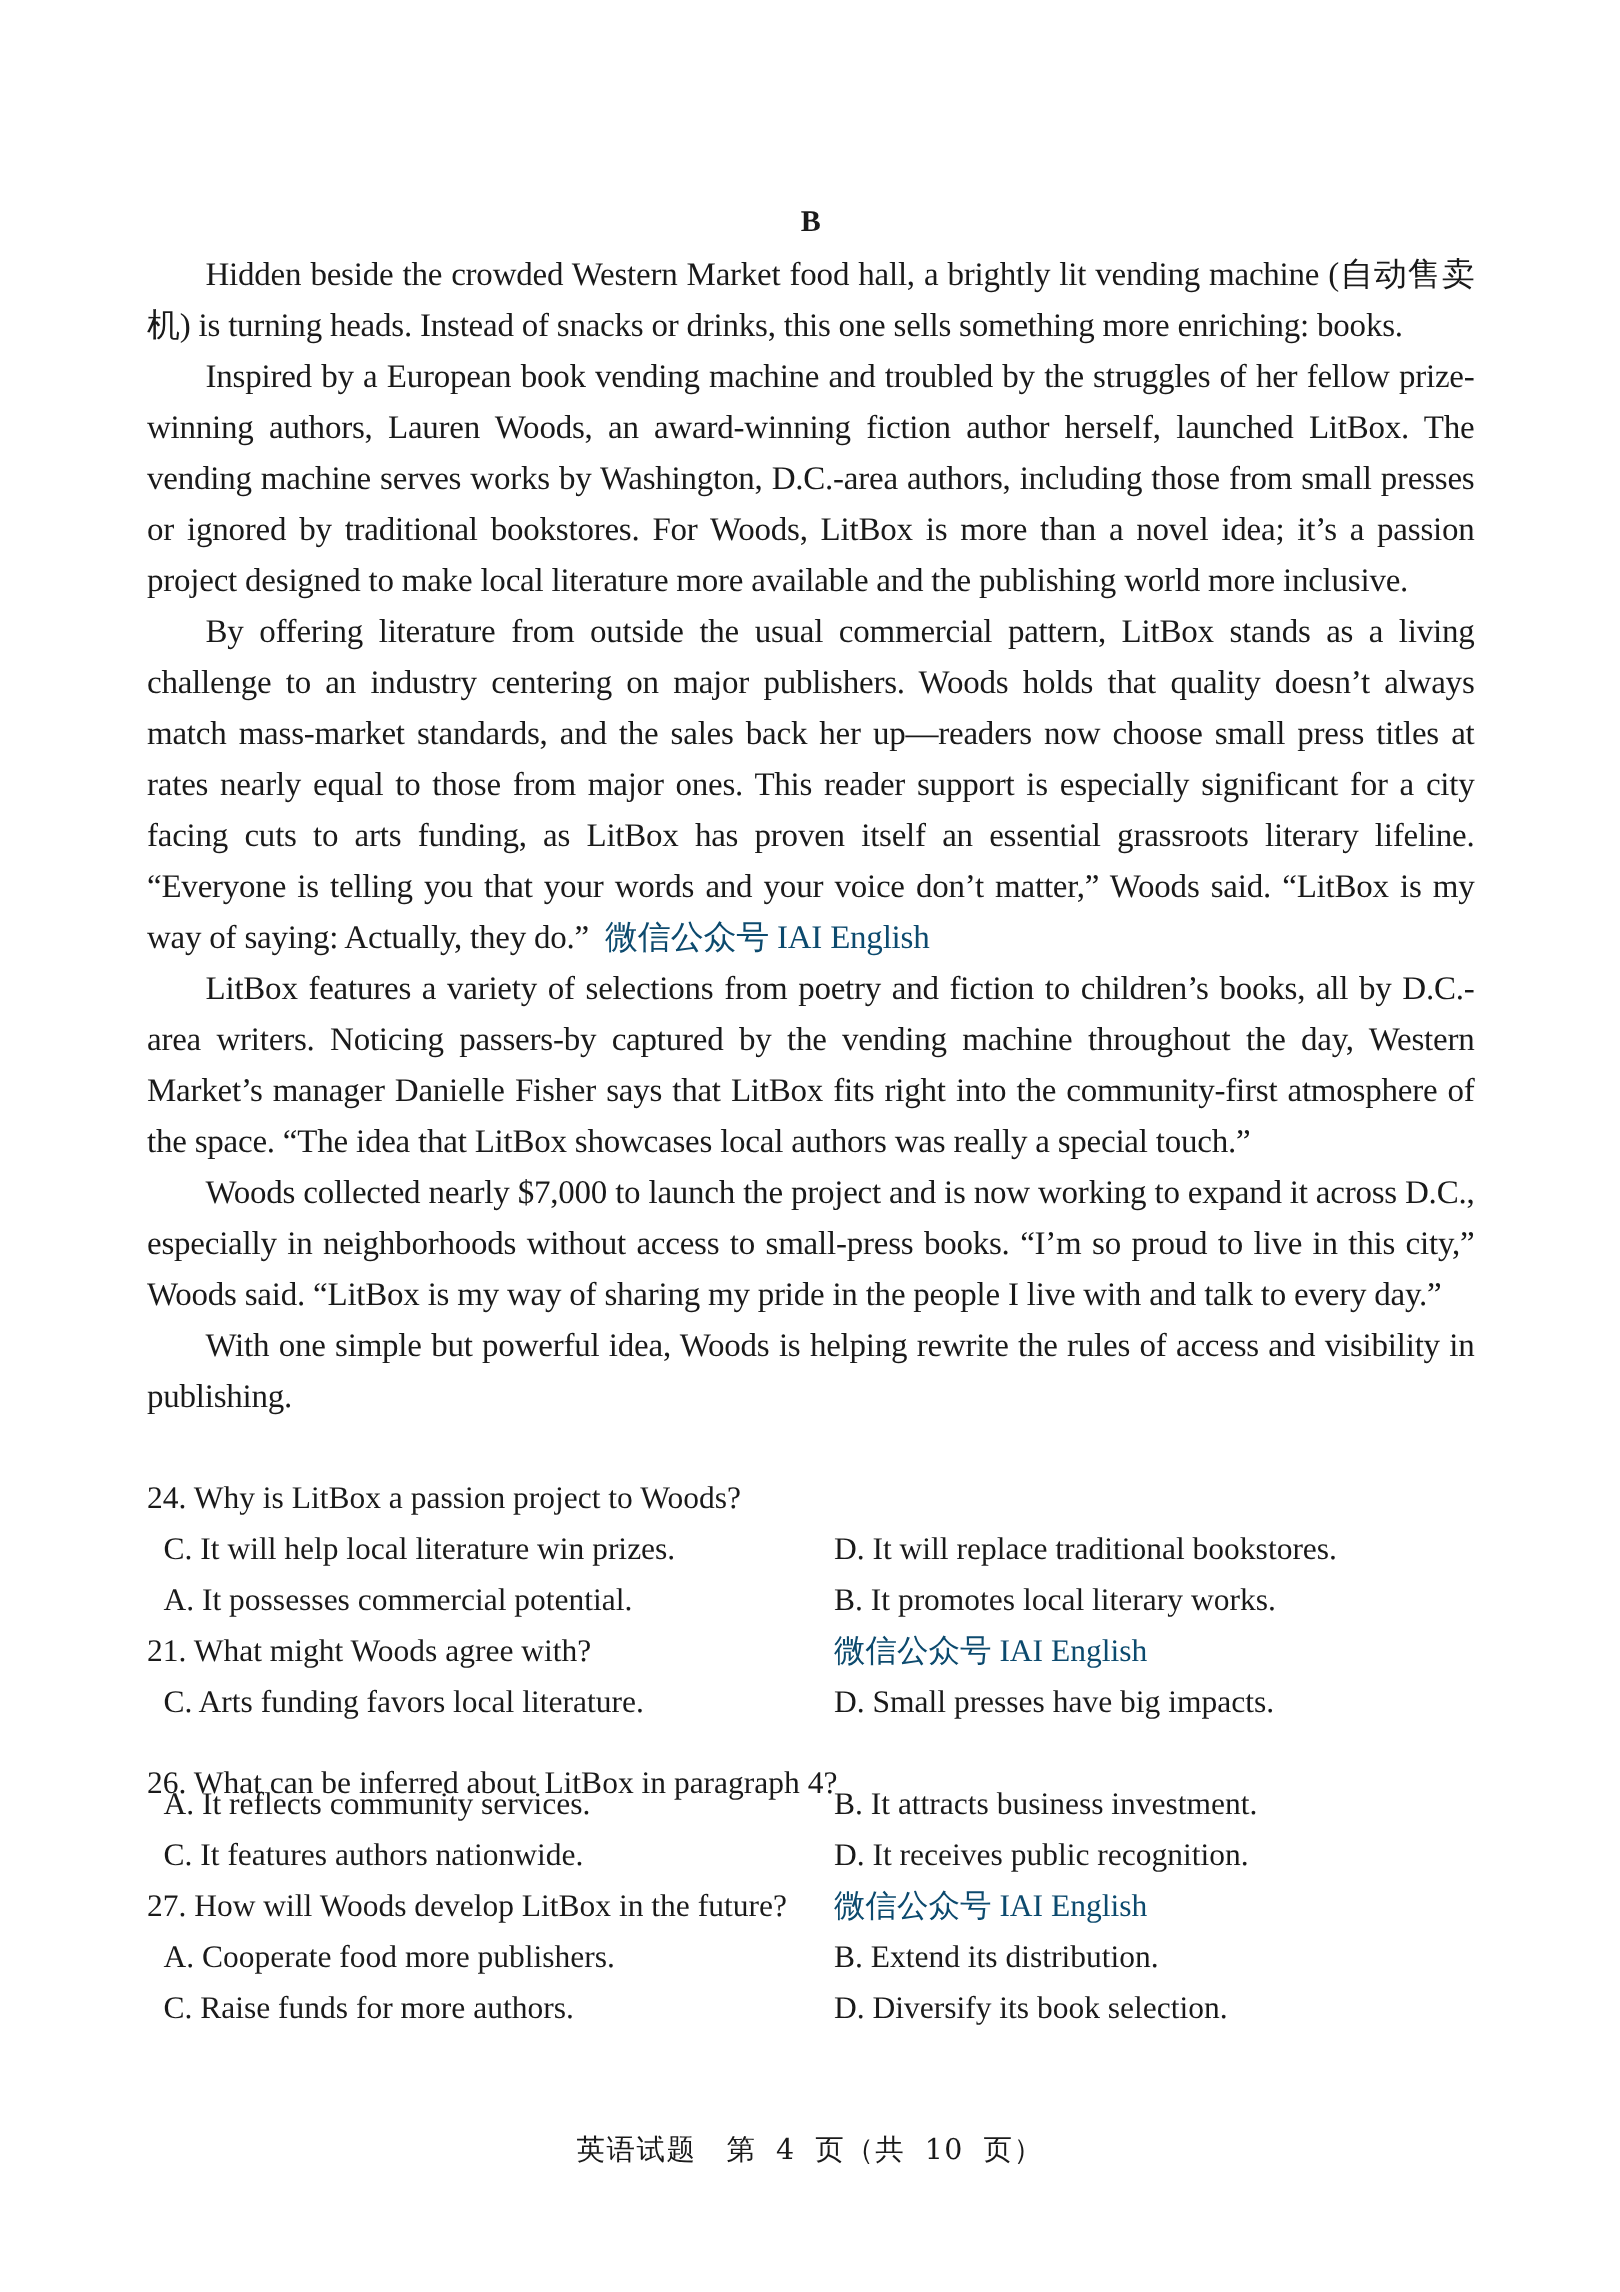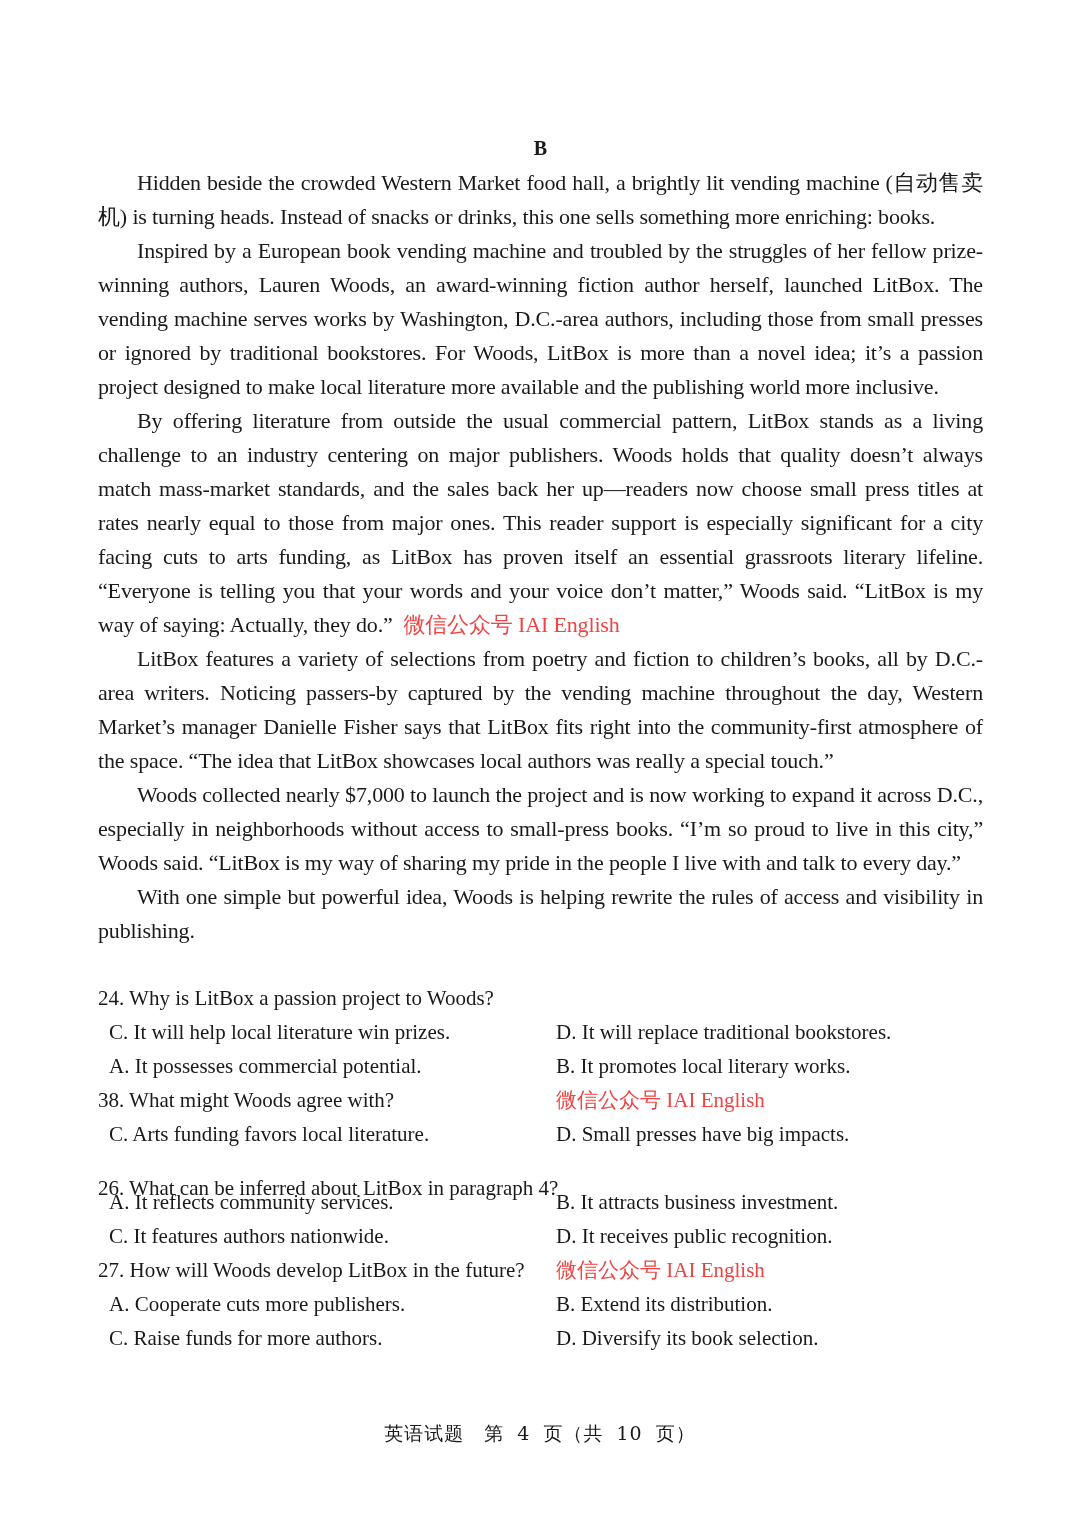--- a/index.html
+++ b/index.html
@@ -30,21 +30,21 @@
     }
     .para {
       font-size: 22px;
       line-height: 34px;
       text-indent: 39px;
       text-align: justify;
       margin: 0;
       letter-spacing: -0.15px;
     }
     .wm {
-      color: #ef4444;
+      color: #0c4a6e;
     }
     .questions {
       margin-top: 33px;
     }
     .q-row {
       display: flex;
       font-size: 21px;
       line-height: 34px;
       height: 34px;
       white-space: nowrap;
@@ -104,21 +104,21 @@
         <span class="opt-right">D. It will replace traditional bookstores.</span>
       </div>
       <div class="q-row">
         <span class="opt-left">A. It possesses commercial potential.</span>
         <span class="opt-right">B. It promotes local literary works.</span>
       </div>
     </div>
 
     <div class="question">
       <div class="q-row">
-        <span class="q-stem">38. What might Woods agree with?</span>
+        <span class="q-stem">21. What might Woods agree with?</span>
         <span class="q-side wm">微信公众号 IAI English</span>
       </div>
       <div class="q-row">
         <span class="opt-left">C. Arts funding favors local literature.</span>
         <span class="opt-right">D. Small presses have big impacts.</span>
       </div>
     </div>
 
     <div class="question">
       <div class="q-row">
@@ -134,21 +134,21 @@
         <span class="opt-right">D. It receives public recognition.</span>
       </div>
     </div>
 
     <div class="question">
       <div class="q-row">
         <span class="q-stem">27. How will Woods develop LitBox in the future?</span>
         <span class="q-side wm">微信公众号 IAI English</span>
       </div>
       <div class="q-row">
-        <span class="opt-left">A. Cooperate cuts more publishers.</span>
+        <span class="opt-left">A. Cooperate food more publishers.</span>
         <span class="opt-right">B. Extend its distribution.</span>
       </div>
       <div class="q-row">
         <span class="opt-left">C. Raise funds for more authors.</span>
         <span class="opt-right">D. Diversify its book selection.</span>
       </div>
     </div>
   </div>
 </div>
 

